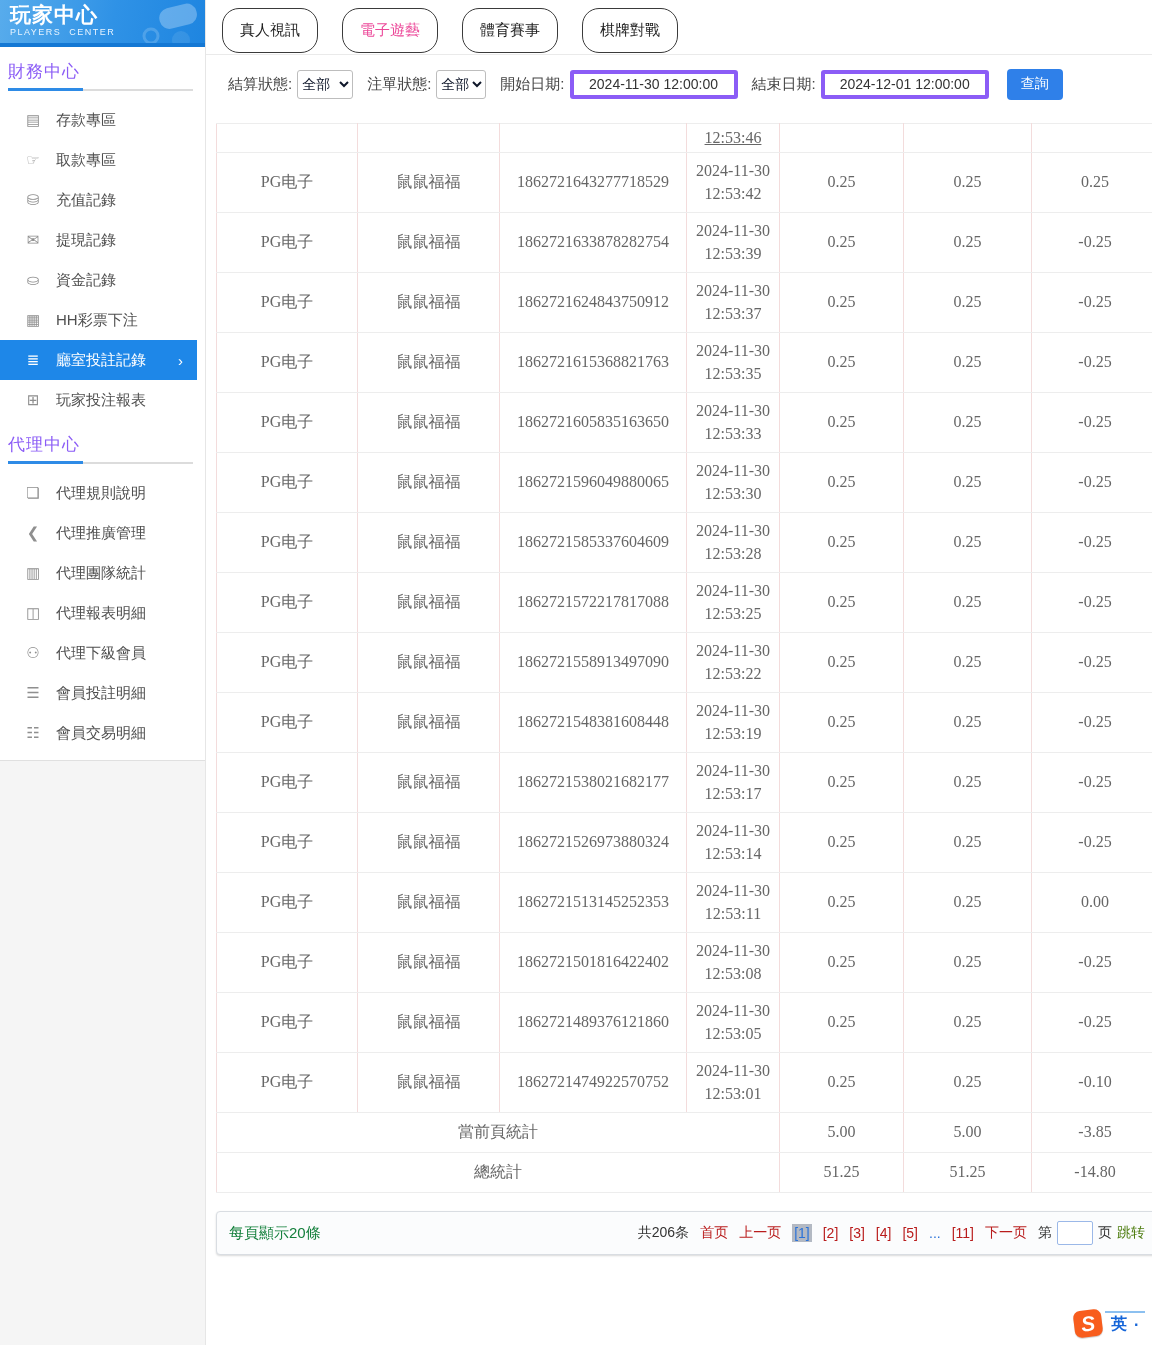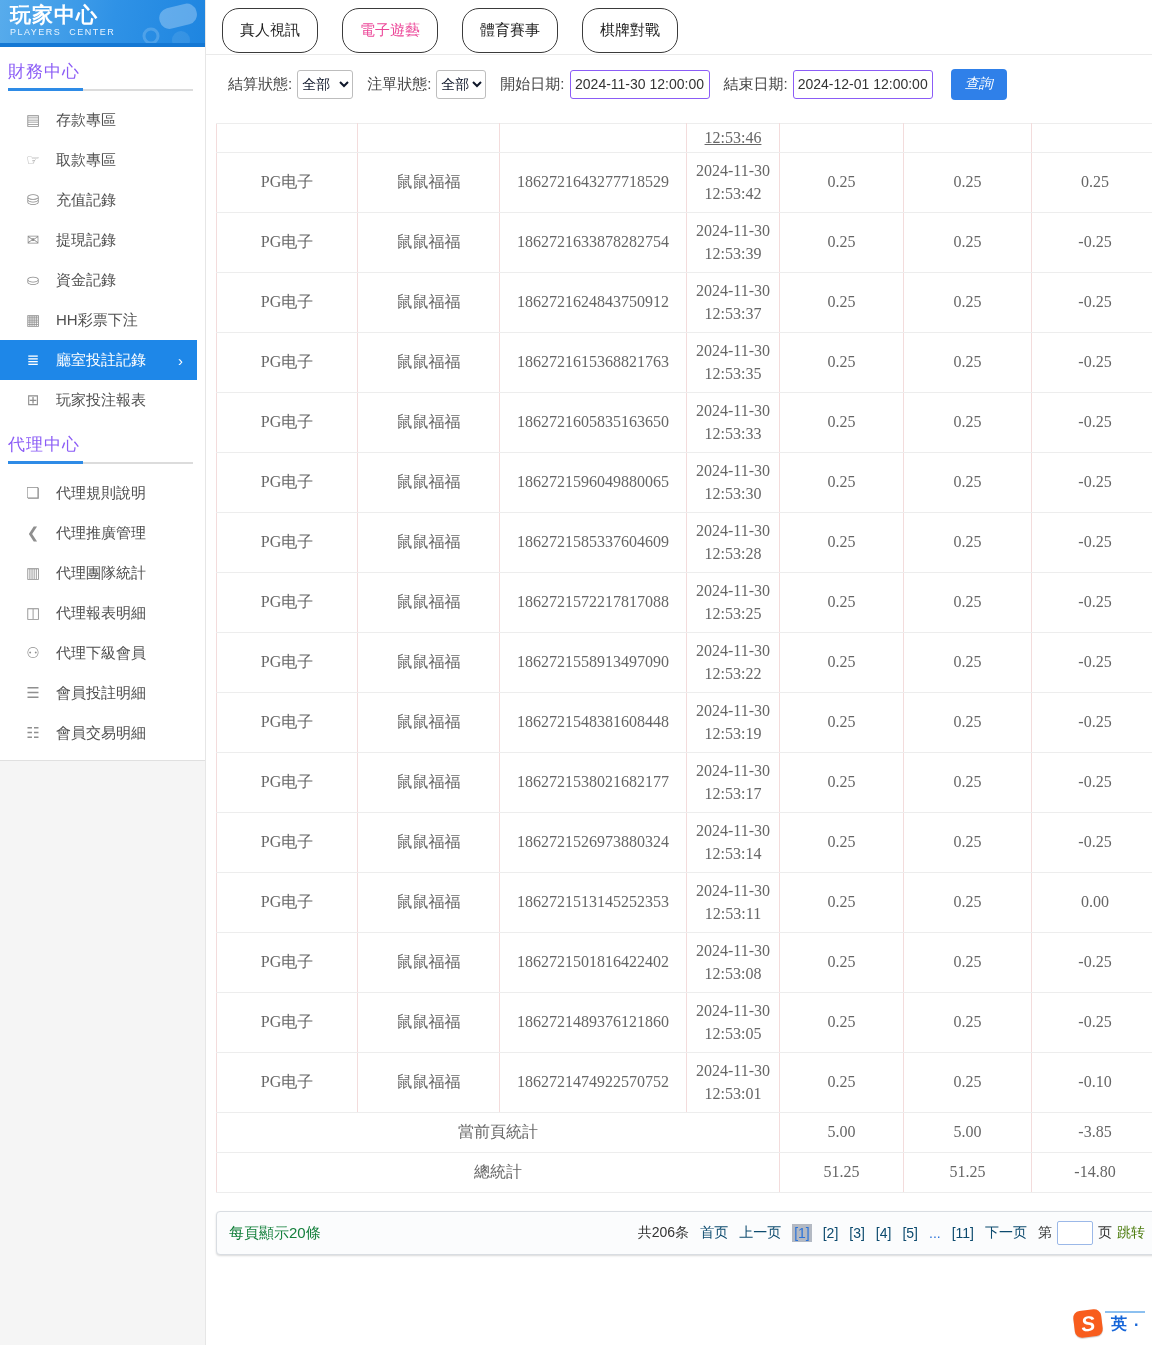--- a/index.html
+++ b/index.html
@@ -31,43 +31,43 @@
   .tabs { padding:8px 0 0 16px; height:55px; border-bottom:1px solid #eaeaea; display:flex; gap:24px; }
   .tab { height:45px; padding:0 17px; border:1px solid #3a3a3a; border-radius:17px; background:#fff;
          display:flex; align-items:center; font-size:15px; color:#1d1d1d; cursor:pointer; }
   .tab.active { color:#ec4899; }
 
   .filters { height:58px; display:flex; align-items:center; padding-left:22px; font-size:15px; color:#454545; }
   .filters label { margin-right:5px; }
   .filters select { height:29px; min-width:46px; border:1px solid #bdbdbd; border-radius:3px;
                     font-size:14px; color:#0f172a; margin-right:14px; background:#fff; }
   .filters select.wide { width:56px; }
-  .filters input.date { height:29px; width:140px; border:1px solid #8b5cf6; border-radius:3px;
+  .filters input.date { height:29px; width:168px; border:4px solid #8b5cf6; border-radius:3px;
                         text-align:center; font-size:14px; color:#333; margin-right:14px; }
   .btn-query { height:31px; padding:0 14px; margin-left:4px; background:#2f80e9; border:none; border-radius:4px;
-               color:#fff; font-size:14px; cursor:pointer;font-style:italic; }
+               color:#fff; font-size:14px; cursor:pointer; }
 
   
   .table-wrap { margin:10px 0 0 10px; }
   table.bets { border-collapse:collapse; table-layout:fixed; width:942px; }
   table.bets td { border:1px solid #f3dcdc; border-top-color:#ededed; border-bottom-color:#ededed;
                   text-align:center; vertical-align:middle; color:#666;
                   font-family:"Liberation Serif", serif; font-size:16px; line-height:1.4; }
   tbody.partial td { height:29px;text-decoration:underline; }
   tbody.rows td { height:60px; }
   tbody.summary td { height:40px; }
 
   
   .pagebar { margin:18px 0 0 10px; width:942px; height:44px; border:1px solid #d9dde2; border-radius:4px;
              background:#fbfcfd; box-shadow:0 1px 2px rgba(0,0,0,.15);
              display:flex; align-items:center; justify-content:space-between; padding:0 12px; }
   .pagebar-left { font-size:15px; color:#15803d; }
   .pagebar-right { display:flex; align-items:center; gap:11px; font-size:14px; color:#333; }
   .pg-item { white-space:nowrap; }
-  .pg-item.link { color:#0c4a6e; cursor:pointer; }
+  .pg-item.link { color:#b91c1c; cursor:pointer; }
   .pg-item.plain { color:#2a72d9; }
   .pg-item.current { color:#2a72d9; background:#b3b9c3; padding:1px 2px; }
   .jump-group { display:flex; align-items:center; gap:5px; }
   .jump-input { width:36px; height:24px; border:1px solid #9bb8e8; border-radius:2px; }
   .jump-link { color:#4d7c0f; cursor:pointer; }
 
   
   .ime { position:absolute; left:1074px; top:1310px; display:flex; align-items:center; cursor:pointer; }
   .ime-logo { width:28px; height:27px; background:#f85d1d; border-radius:7px; transform:rotate(-7deg);
               color:#fff; font-weight:bold; font-style:italic; font-size:21px;

